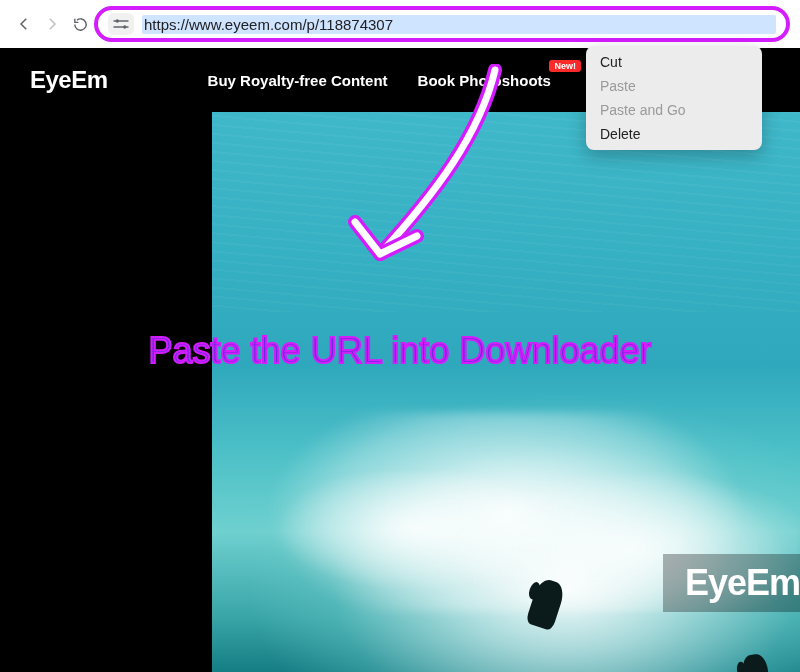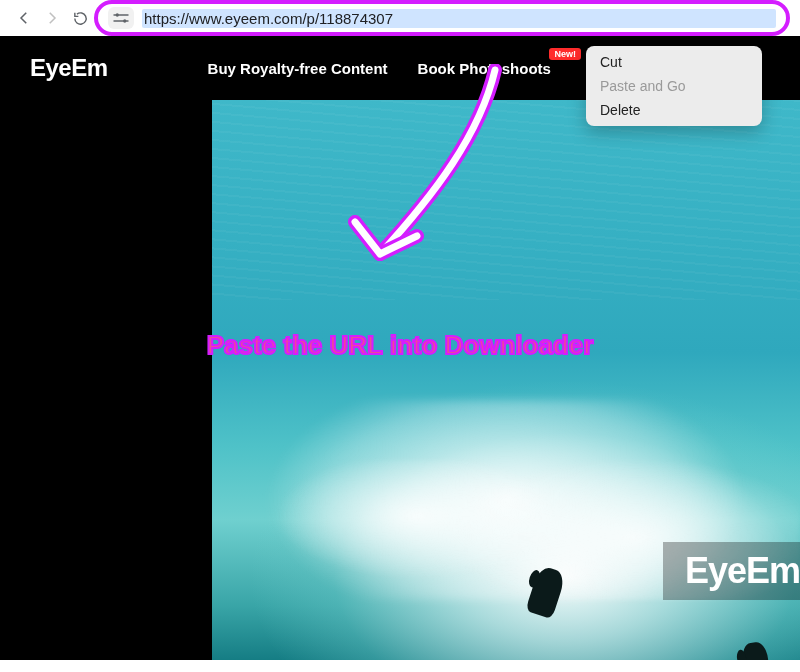--- a/index.html
+++ b/index.html
@@ -1,19 +1,19 @@
 <!DOCTYPE html>
 <html><head>
   <meta charset="utf-8">
   <style>
     * { margin: 0; padding: 0; box-sizing: border-box; font-family: -apple-system, BlinkMacSystemFont, "Segoe UI", Arial, sans-serif; }
     body { width: 800px; height: 672px; background: #fff; position: relative; overflow: hidden; }
 
     
-    .browser-chrome { display: flex; align-items: center; height: 36px; padding: 0 10px; background: #fff; }
+    .browser-chrome { display: flex; align-items: center; height: 48px; padding: 0 10px; background: #fff; }
     .nav-btn { width: 28px; height: 28px; display: flex; align-items: center; justify-content: center; border-radius: 50%; color: #5f6368; cursor: pointer; }
     .nav-btn.disabled { color: #c0c0c0; }
     .address-bar-wrap { flex: 1; height: 36px; border: 4px solid #d41dff; border-radius: 22px; display: flex; align-items: center; padding: 0 10px; background: #fff; gap: 8px; position: relative; }
     .site-controls { width: 26px; height: 22px; display: flex; align-items: center; justify-content: center; color: #5f6368; font-size: 11px; background: #f1f1f1; border-radius: 6px; }
     .url-text { flex: 1; font-size: 15px; color: #202124; background: #cfe4ff; padding: 1px 2px; border-radius: 2px; white-space: nowrap; }
 
     
     .context-menu { position: absolute; top: 46px; left: 586px; width: 176px; background: #ececec; border-radius: 8px; box-shadow: 0 6px 18px rgba(0,0,0,0.25); padding: 4px 0; z-index: 50; }
     .ctx-item { padding: 4px 14px; font-size: 14px; color: #222; cursor: pointer; }
     .ctx-item.highlight { background: #2f7ef7; color: #fff; }
@@ -52,21 +52,21 @@
     .surfer.s1 { left: 320px; top: 468px; }
     .surfer.s2 { left: 530px; top: 540px; transform: rotate(-8deg) scale(0.9); }
     .surfer::after { content:""; position:absolute; left:-6px; top:6px; width:10px; height:18px; background:#0b1a1a; border-radius:50%; }
 
     .watermark { position: absolute; right: 0; bottom: 60px; background: rgba(0,0,0,0.3); color: #fff; font-size: 36px; font-weight: 700; padding: 8px 0 8px 22px; letter-spacing:-1px; }
 
     
     .arrow-svg { position: absolute; top: 64px; left: 325px; width: 200px; height: 220px; z-index: 30; }
     .instruction {
       position: absolute; top: 330px; left: 50%; transform: translateX(-50%);
-      font-size: 26px; font-weight: 700; color: #ec4899;
+      font-size: 36px; font-weight: 400; color: #6d28d9;
       -webkit-text-stroke: 2px #d41dff; text-stroke: 2px #d41dff;
       text-shadow: 0 0 1px #d41dff; z-index: 30;
       white-space: nowrap;
     }
   </style>
 </head>
 <body>
 
 <div class="browser-chrome">
   <div class="nav-btn">
@@ -92,20 +92,21 @@
         <circle cx="17" cy="13" r="2.2" fill="#5f6368"></circle>
           <line x1="2" y1="13" x2="22" y2="13" stroke="#5f6368" stroke-width="2"></line>
       </svg>
     </div>
     <span class="url-text">https://www.eyeem.com/p/118874307</span>
   </div>
 </div>
 
 <div class="context-menu">
   <div class="ctx-item">Cut</div>
+  <div class="ctx-item disabled">Paste</div>
   <div class="ctx-item disabled">Paste and Go</div>
   <div class="ctx-item">Delete</div>
 </div>
 
 <div class="site-header">
   <div class="logo">EyeEm</div>
   <div class="nav-links">
     <div class="nav-link">Buy Royalty-free Content</div>
     <div class="nav-link">
       <span>Book Photoshoots</span>

